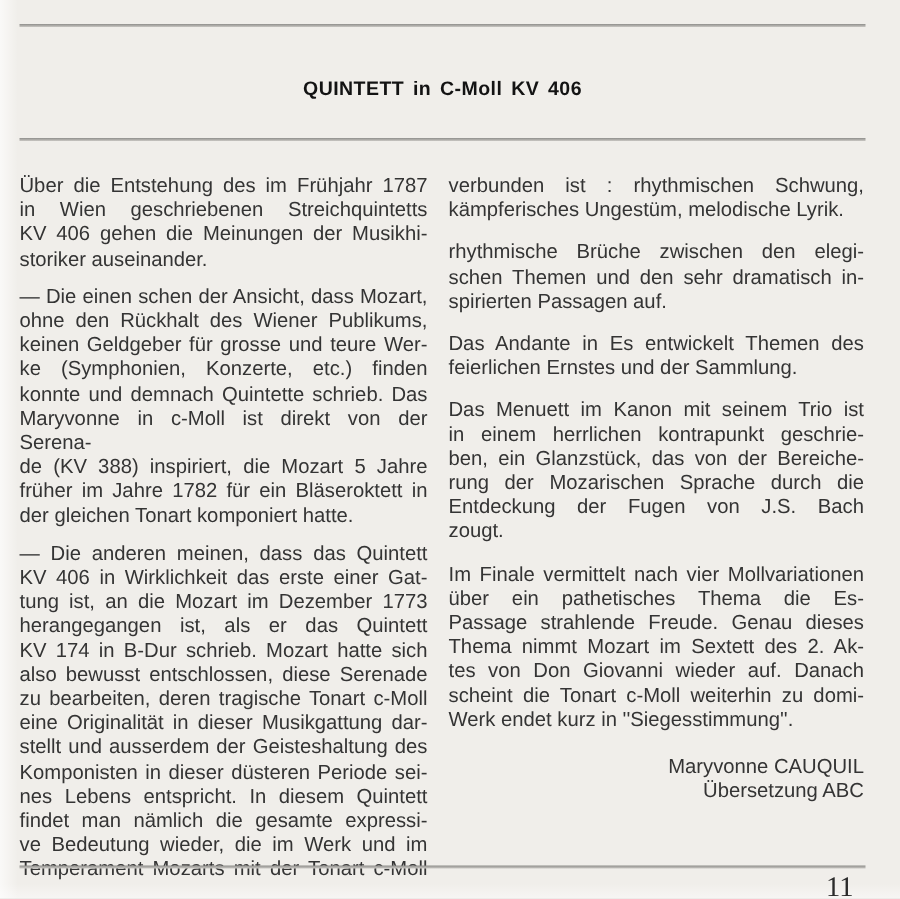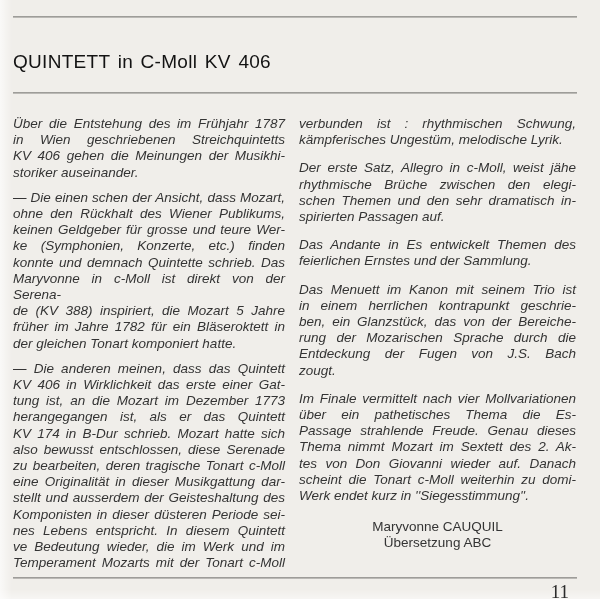--- a/index.html
+++ b/index.html
@@ -16,36 +16,36 @@
   }
   .rule {
     position:absolute; left:13px; width:564px; height:2px;
     background:linear-gradient(180deg, var(--rule, #8f8e8b), #c9c7c3);
   }
   .rule-top    { top:16px; }
   .rule-mid    { top:92px; }
   .rule-bottom { top:577px; }
   .title {
     position:absolute; top:51px; left:13px; width:564px;
-    text-align:left; font-weight:normal; font-size:19px;
+    text-align:center; font-weight:bold; font-size:13px;
     letter-spacing:.3px; word-spacing:2px; color:var(--title, #131313);
     white-space:nowrap;
   }
   .columns {
     position:absolute; top:116px; left:13px; width:572px;
     display:flex;
   }
   .col { width:272px; font-size:13.5px; line-height:16.2px; }
   .col-right { margin-left:14px; width:277px; }
-  .para { margin:0 0 9px 0;font-style:italic; }
+  .para { margin:0 0 9px 0; }
   .col-right .para { margin-bottom:12px; }
   .line { text-align:justify; text-align-last:justify; }
   .line.last { text-align-last:left; }
   .signature { margin-top:15px; text-align:right; }
-  .sig-line { line-height:16.2px;text-align:center; }
+  .sig-line { line-height:16.2px; }
   .page-number {
     position:absolute; top:581px; right:31px;
     font-family:"Liberation Serif","DejaVu Serif",serif;
     font-size:19px; color:#2b2b2b;
   }
 </style>
 </head>
 <body>
 
 <div class="page">
@@ -77,31 +77,31 @@
           <div class="line">KV 406 in Wirklichkeit das erste einer Gat-</div>
           <div class="line">tung ist, an die Mozart im Dezember 1773</div>
           <div class="line">herangegangen ist, als er das Quintett</div>
           <div class="line">KV 174 in B-Dur schrieb. Mozart hatte sich</div>
           <div class="line">also bewusst entschlossen, diese Serenade</div>
           <div class="line">zu bearbeiten, deren tragische Tonart c-Moll</div>
           <div class="line">eine Originalität in dieser Musikgattung dar-</div>
           <div class="line">stellt und ausserdem der Geisteshaltung des</div>
           <div class="line">Komponisten in dieser düsteren Periode sei-</div>
           <div class="line">nes Lebens entspricht. In diesem Quintett</div>
+          <div class="line">findet man nämlich die gesamte expressi-</div>
           <div class="line">ve Bedeutung wieder, die im Werk und im</div>
           <div class="line">Temperament Mozarts mit der Tonart c-Moll</div>
         </div>
       </div>
     <div class="col col-right">
         <div class="para">
           <div class="line">verbunden ist : rhythmischen Schwung,</div>
           <div class="line last">kämpferisches Ungestüm, melodische Lyrik.</div>
         </div>
         <div class="para">
-          <div class="line">Der erste Satz, Allegro in c-Moll, weist jähe</div>
           <div class="line">rhythmische Brüche zwischen den elegi-</div>
           <div class="line">schen Themen und den sehr dramatisch in-</div>
           <div class="line last">spirierten Passagen auf.</div>
         </div>
         <div class="para">
           <div class="line">Das Andante in Es entwickelt Themen des</div>
           <div class="line last">feierlichen Ernstes und der Sammlung.</div>
         </div>
         <div class="para">
           <div class="line">Das Menuett im Kanon mit seinem Trio ist</div>

